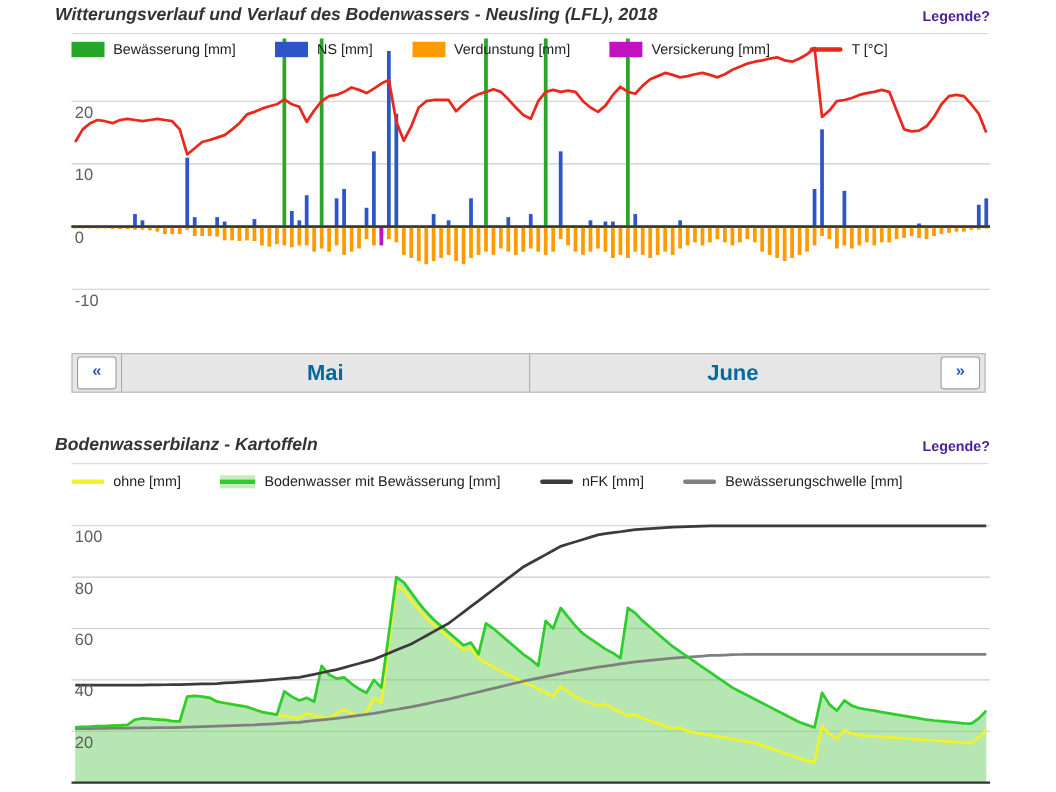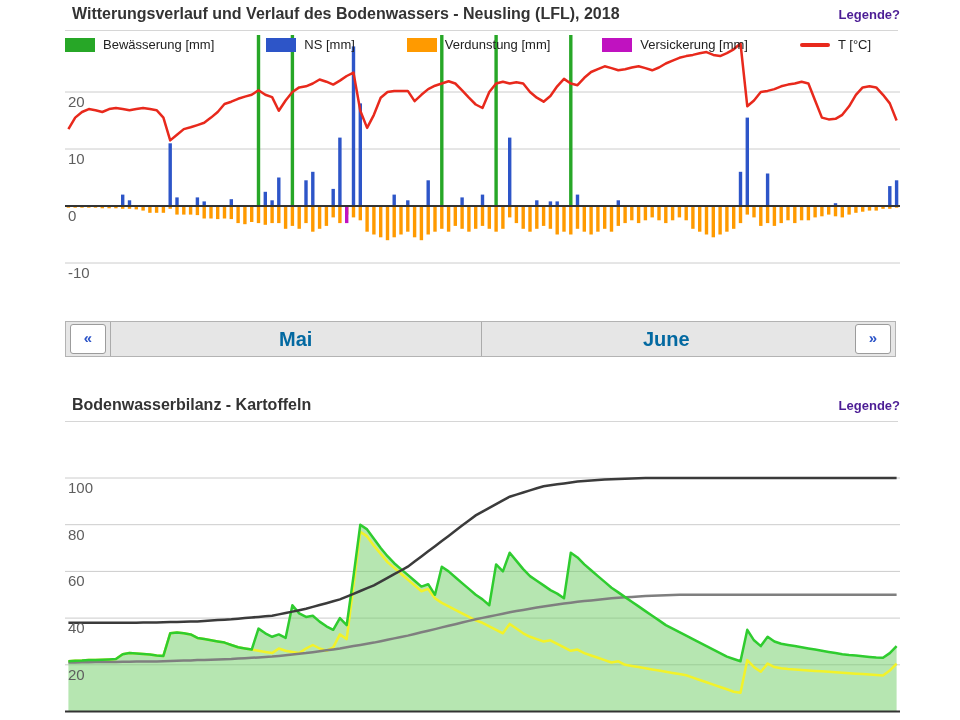--- a/index.html
+++ b/index.html
@@ -1,21 +1,21 @@
 <!DOCTYPE html>
 <html><head>
 <meta charset="utf-8">
 <style>
   html,body{margin:0;padding:0;background:#fff;}
   #app{position:relative;width:960px;height:720px;background:#fff;overflow:hidden;
        font-family:"Liberation Sans",sans-serif;}
-  .chart-title{position:absolute;left:72px;font-size:16px;font-weight:bold;color:#333;}
+  .chart-title{position:absolute;left:50px;font-size:16px;font-weight:bold;color:#333;font-style:italic;}
   .legend-link{position:absolute;right:60px;font-size:13px;font-weight:bold;color:#4c1d95;cursor:pointer;}
   .rule{position:absolute;left:65px;width:833px;height:0;border-top:1px solid #d6d6d6;}
-  .legend-row{position:absolute;left:65px;display:flex;align-items:center;gap:52px;z-index:5;}
+  .legend-row{position:absolute;left:65px;display:flex;align-items:center;gap:36px;z-index:5;}
   .leg-item{display:flex;align-items:center;gap:8px;font-size:13px;color:#222;white-space:nowrap;}
   .sw-rect{display:inline-block;width:30px;height:14px;}
   .sw-line{display:inline-block;width:30px;height:4px;border-radius:2px;}
   .sw-band{display:inline-block;width:32px;height:12px;position:relative;}
   .sw-band i{position:absolute;left:0;right:0;top:4px;height:4px;}
   svg{position:absolute;left:0;}
   .grid{stroke:#cccccc;stroke-width:1;}
   .axis0{stroke:#333;stroke-width:2;}
   .ticklab{fill:#5e5e5e;font-size:15px;font-family:"Liberation Sans",sans-serif;}
   #monthbar{position:absolute;left:65px;top:321px;width:831px;height:36px;background:#e6e6e6;
@@ -241,20 +241,40 @@
     <div class="month-cell">Mai</div>
       <div class="month-cell">June</div>
       <div class="btn-wrap" id="nextWrap">
       <div class="pager-btn">»</div>
     </div>
   </div>
 
   <div class="chart-title" style="top:396px;">Bodenwasserbilanz - Kartoffeln</div>
   <div class="legend-link" style="top:398px;">Legende?</div>
   <div class="rule" style="top:421px;"></div>
+  <div class="legend-row" style="top:430px;" id="botLegend">
+      <div class="leg-item">
+        <span class="sw-line" style="background: rgb(242, 242, 42);"></span>
+        <span>ohne [mm]</span>
+      </div>
+      <div class="leg-item">
+        <span class="sw-band" style="background: rgb(201, 235, 194);">
+          <i style="background: rgb(47, 204, 47);"></i>
+        </span>
+        <span>Bodenwasser mit Bewässerung [mm]</span>
+      </div>
+      <div class="leg-item">
+        <span class="sw-line" style="background: rgb(59, 59, 59);"></span>
+        <span>nFK [mm]</span>
+      </div>
+      <div class="leg-item">
+        <span class="sw-line" style="background: rgb(127, 127, 127);"></span>
+        <span>Bewässerungschwelle [mm]</span>
+      </div>
+    </div>
 
   <svg id="botChart" viewBox="0 453 960 264" width="960" height="264" style="top:453px;">
       <line x1="65" x2="900" y1="478" y2="478" class="grid"></line>
       <line x1="65" x2="900" y1="524.7" y2="524.7" class="grid"></line>
       <line x1="65" x2="900" y1="571.4" y2="571.4" class="grid"></line>
       <line x1="65" x2="900" y1="618.1" y2="618.1" class="grid"></line>
       <line x1="65" x2="900" y1="664.8" y2="664.8" class="grid"></line>
       <path d="M68.4,711.5 L68.4,661.3 L75.2,660.8 L82.0,660.6 L88.8,660.1 L95.5,660.1 L102.3,659.7 L109.1,659.4 L115.9,659.0 L122.7,654.3 L129.5,653.1 L136.3,653.6 L143.1,654.1 L149.9,654.5 L156.6,655.5 L163.4,655.9 L170.2,633.3 L177.0,632.6 L183.8,633.3 L190.6,634.4 L197.4,637.9 L204.2,639.1 L211.0,640.3 L217.7,641.5 L224.5,642.6 L231.3,645.0 L238.1,647.3 L244.9,648.5 L251.7,649.6 L258.5,628.6 L265.3,633.3 L272.1,636.8 L278.8,634.4 L285.6,637.9 L292.4,605.3 L299.2,613.4 L306.0,616.9 L312.8,615.8 L319.6,621.6 L326.4,626.3 L333.2,629.8 L339.9,618.1 L346.7,625.1 L353.5,576.1 L360.3,524.7 L367.1,529.4 L373.9,538.7 L380.7,548.0 L387.5,556.2 L394.2,563.2 L401.0,569.1 L407.8,574.9 L414.6,580.7 L421.4,586.6 L428.2,584.2 L435.0,594.8 L441.8,566.7 L448.6,571.4 L455.3,577.2 L462.1,583.1 L468.9,588.9 L475.7,594.8 L482.5,599.4 L489.3,605.3 L496.1,564.4 L502.9,571.4 L509.7,552.7 L516.4,560.9 L523.2,569.1 L530.0,576.1 L536.8,580.7 L543.6,585.4 L550.4,590.1 L557.2,593.6 L564.0,598.3 L570.8,552.7 L577.5,557.4 L584.3,564.4 L591.1,570.2 L597.9,576.1 L604.7,581.9 L611.5,587.7 L618.3,592.4 L625.1,597.1 L631.8,601.8 L638.6,606.4 L645.4,611.1 L652.2,615.8 L659.0,620.4 L665.8,625.1 L672.6,628.6 L679.4,632.1 L686.2,635.6 L692.9,639.1 L699.7,642.6 L706.5,646.1 L713.3,649.6 L720.1,653.1 L726.9,656.6 L733.7,659.0 L740.5,661.3 L747.3,629.8 L754.0,640.3 L760.8,646.1 L767.6,636.8 L774.4,641.5 L781.2,643.8 L788.0,645.0 L794.8,646.1 L801.6,647.3 L808.4,648.5 L815.1,649.6 L821.9,650.8 L828.7,652.0 L835.5,653.1 L842.3,654.3 L849.1,655.0 L855.9,655.5 L862.7,656.2 L869.5,656.9 L876.2,657.6 L883.0,657.8 L889.8,653.1 L896.6,646.1 L896.6,711.5 Z" fill="rgba(110,205,100,0.5)" stroke="none"></path>
       <polyline points="68.4,661.3 75.2,660.8 82.0,660.6 88.8,660.1 95.5,660.1 102.3,659.7 109.1,659.4 115.9,659.0 122.7,654.3 129.5,653.1 136.3,653.6 143.1,654.1 149.9,654.5 156.6,655.5 163.4,655.9 170.2,633.3 177.0,632.6 183.8,633.3 190.6,634.4 197.4,637.9 204.2,639.1 211.0,640.3 217.7,641.5 224.5,642.6 231.3,645.0 238.1,647.3 244.9,648.5 251.7,649.6 258.5,650.8 265.3,652.0 272.1,653.1 278.8,648.5 285.6,650.8 292.4,652.0 299.2,653.1 306.0,648.5 312.8,645.0 319.6,648.5 326.4,650.8 333.2,647.3 339.9,634.4 346.7,639.1 353.5,585.4 360.3,531.7 367.1,536.4 373.9,545.7 380.7,553.9 387.5,562.1 394.2,567.9 401.0,573.7 407.8,579.6 414.6,585.4 421.4,591.2 428.2,588.9 435.0,598.3 441.8,602.9 448.6,606.4 455.3,609.9 462.1,613.4 468.9,616.9 475.7,620.4 482.5,622.8 489.3,626.3 496.1,629.8 502.9,633.3 509.7,623.9 516.4,628.6 523.2,633.3 530.0,636.8 536.8,639.1 543.6,641.5 550.4,640.3 557.2,643.8 564.0,647.3 570.8,650.8 577.5,649.6 584.3,653.1 591.1,655.5 597.9,657.8 604.7,660.1 611.5,662.5 618.3,661.3 625.1,664.8 631.8,666.0 638.6,667.1 645.4,668.3 652.2,669.5 659.0,670.6 665.8,671.8 672.6,673.0 679.4,674.1 686.2,675.3 692.9,677.6 699.7,680.0 706.5,682.3 713.3,684.6 720.1,687.0 726.9,689.3 733.7,691.7 740.5,692.8 747.3,660.1 754.0,667.1 760.8,671.8 767.6,663.6 774.4,667.1 781.2,668.3 788.0,669.0 794.8,669.5 801.6,669.9 808.4,670.4 815.1,670.9 821.9,671.3 828.7,671.8 835.5,672.3 842.3,672.7 849.1,673.2 855.9,673.7 862.7,674.1 869.5,674.6 876.2,675.1 883.0,675.5 889.8,670.6 896.6,663.6" fill="none" stroke="#f2f22a" stroke-width="2.5" stroke-linejoin="round"></polyline>
       <polyline points="68.4,662.5 75.2,662.4 82.0,662.3 88.8,662.2 95.5,662.1 102.3,662.0 109.1,662.0 115.9,661.9 122.7,661.8 129.5,661.7 136.3,661.6 143.1,661.5 149.9,661.5 156.6,661.4 163.4,661.3 170.2,661.1 177.0,660.8 183.8,660.6 190.6,660.4 197.4,660.1 204.2,659.9 211.0,659.7 217.7,659.4 224.5,659.2 231.3,659.0 238.1,658.6 244.9,658.2 251.7,657.8 258.5,657.4 265.3,657.0 272.1,656.6 278.8,655.9 285.6,655.2 292.4,654.5 299.2,653.8 306.0,653.1 312.8,652.2 319.6,651.3 326.4,650.3 333.2,649.4 339.9,648.5 346.7,647.3 353.5,646.1 360.3,645.0 367.1,643.8 373.9,642.6 380.7,641.2 387.5,639.8 394.2,638.4 401.0,637.0 407.8,635.6 414.6,634.0 421.4,632.3 428.2,630.7 435.0,629.1 441.8,627.4 448.6,625.8 455.3,624.2 462.1,622.5 468.9,620.9 475.7,619.3 482.5,617.9 489.3,616.5 496.1,615.1 502.9,613.7 509.7,612.3 516.4,611.1 523.2,609.9 530.0,608.8 536.8,607.6 543.6,606.4 550.4,605.5 557.2,604.6 564.0,603.6 570.8,602.7 577.5,601.8 584.3,601.1 591.1,600.4 597.9,599.7 604.7,599.0 611.5,598.3 618.3,597.8 625.1,597.3 631.8,596.9 638.6,596.4 645.4,595.9 652.2,595.7 659.0,595.5 665.8,595.2 672.6,595.0 679.4,594.8 686.2,594.8 692.9,594.8 699.7,594.8 706.5,594.8 713.3,594.8 720.1,594.8 726.9,594.8 733.7,594.8 740.5,594.8 747.3,594.8 754.0,594.8 760.8,594.8 767.6,594.8 774.4,594.8 781.2,594.8 788.0,594.8 794.8,594.8 801.6,594.8 808.4,594.8 815.1,594.8 821.9,594.8 828.7,594.8 835.5,594.8 842.3,594.8 849.1,594.8 855.9,594.8 862.7,594.8 869.5,594.8 876.2,594.8 883.0,594.8 889.8,594.8 896.6,594.8" fill="none" stroke="#7f7f7f" stroke-width="2.5"></polyline>

